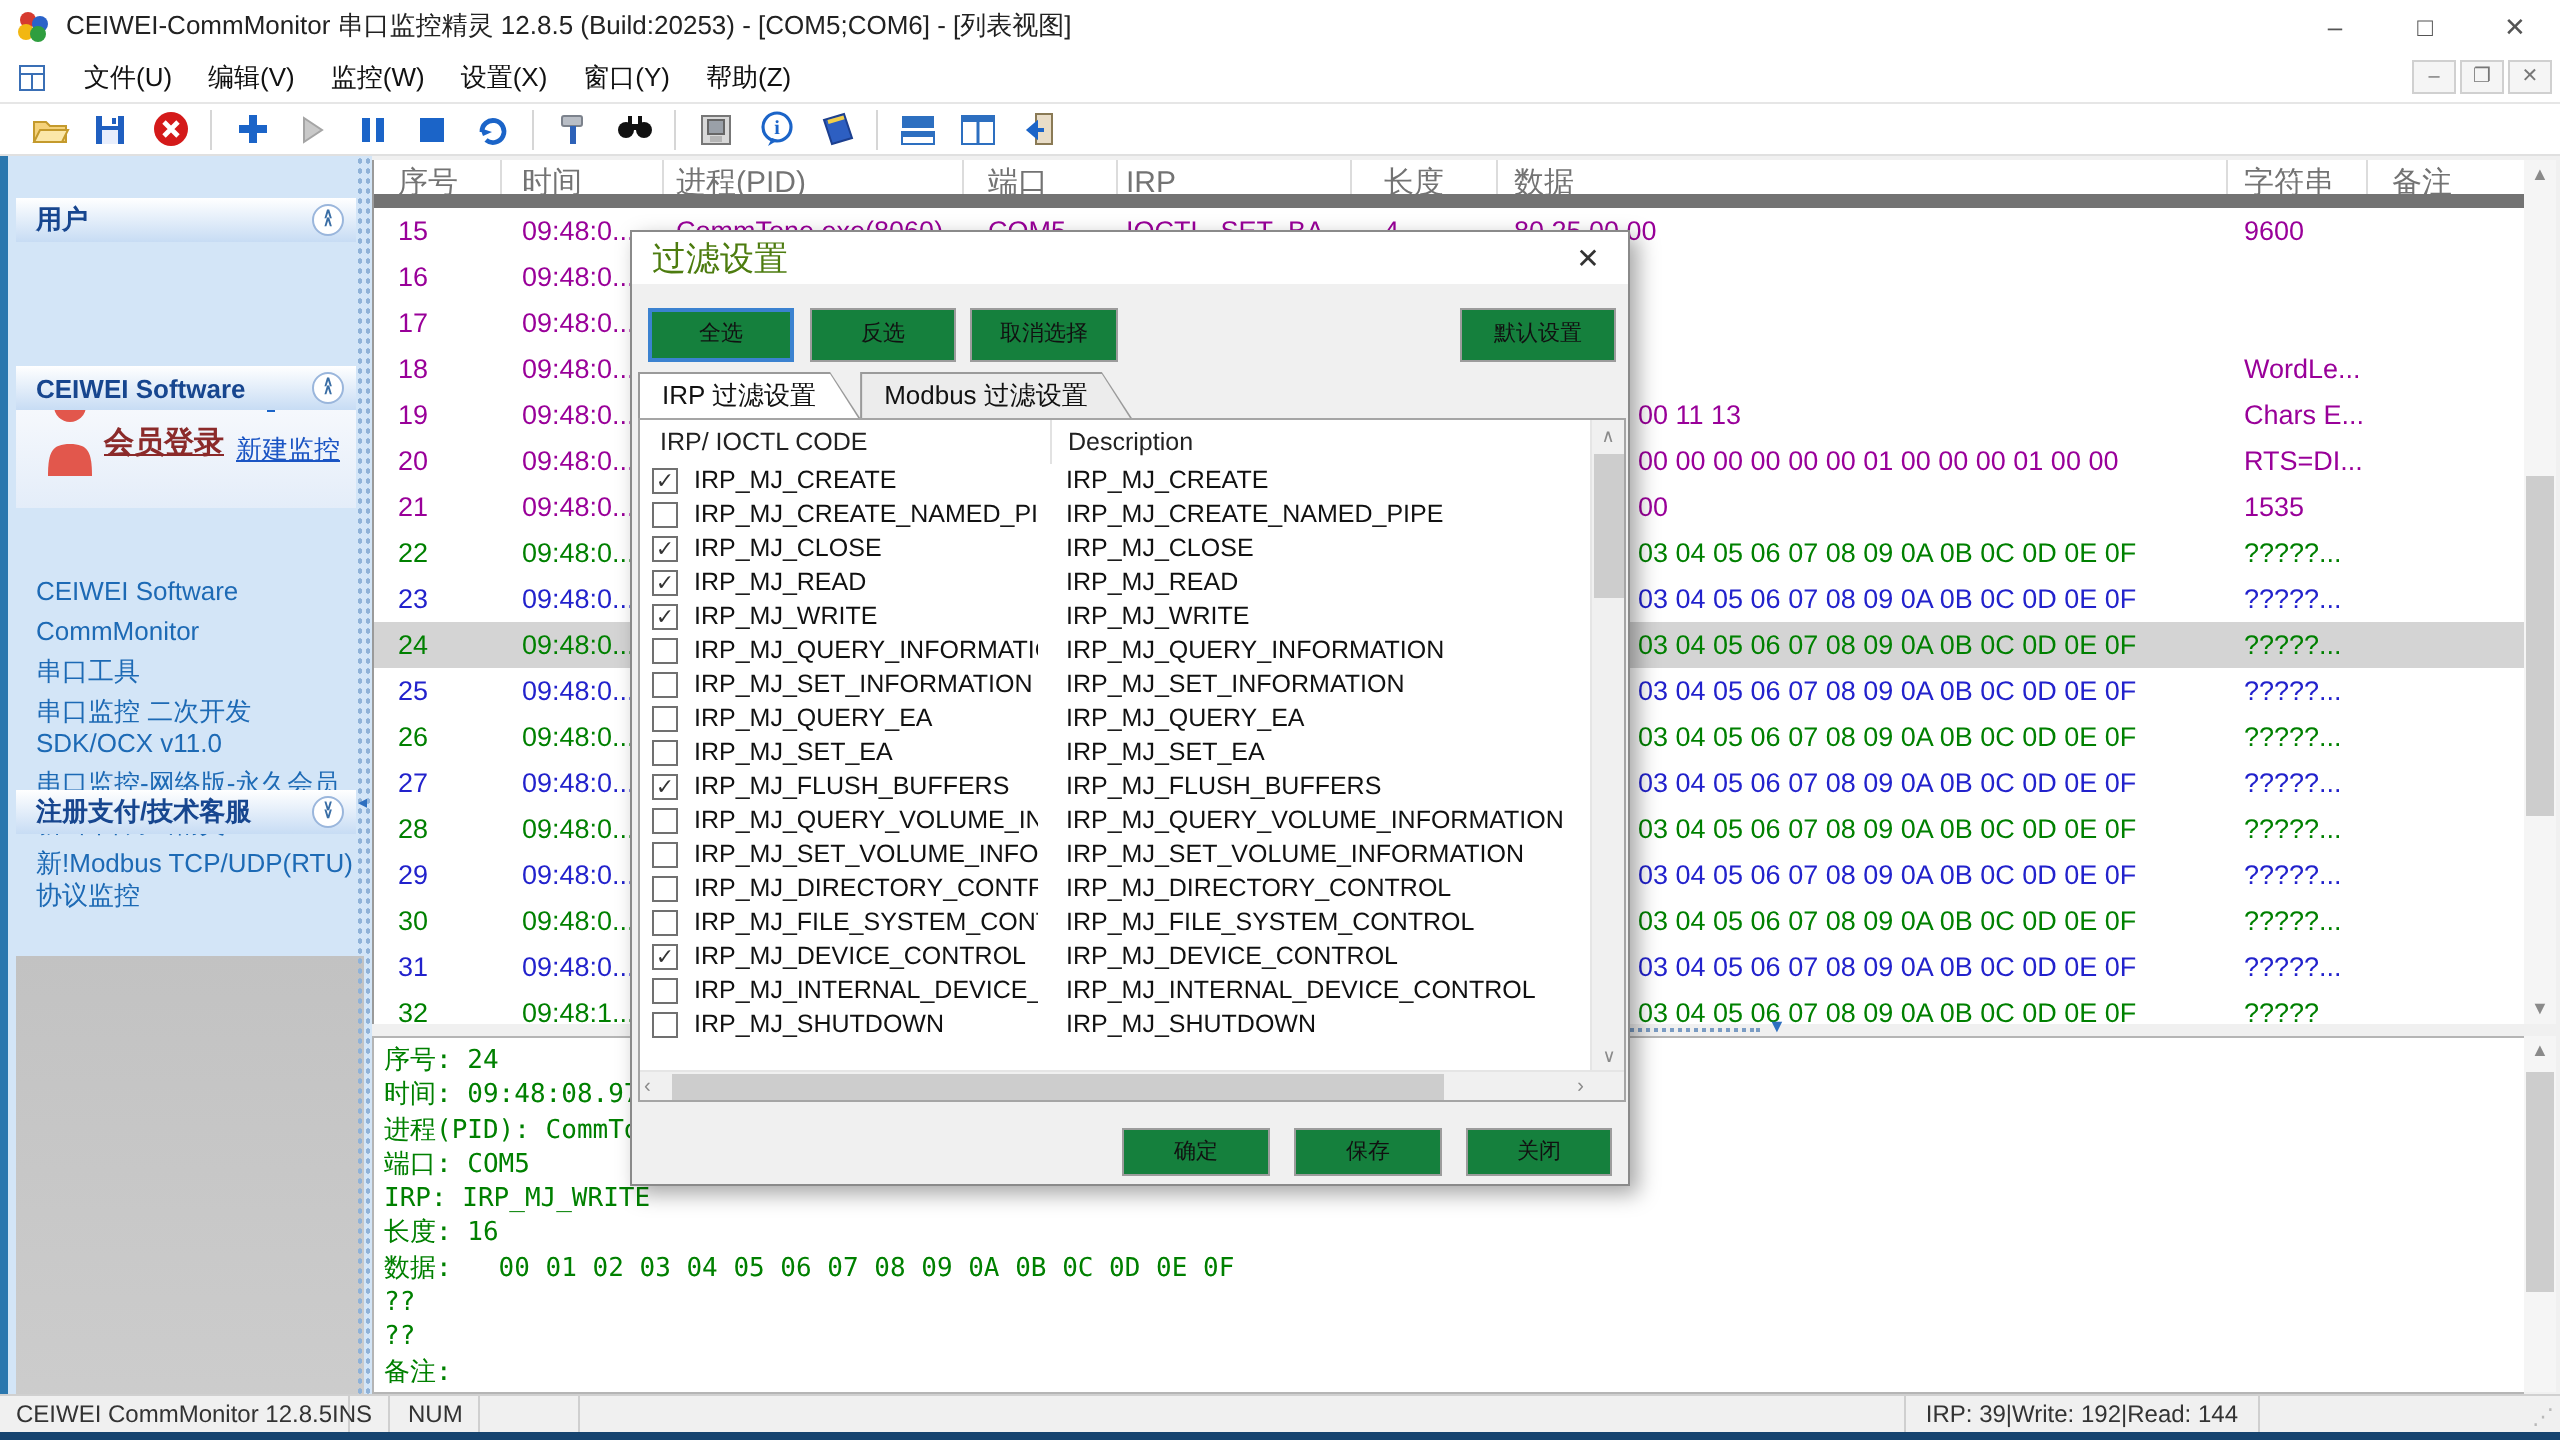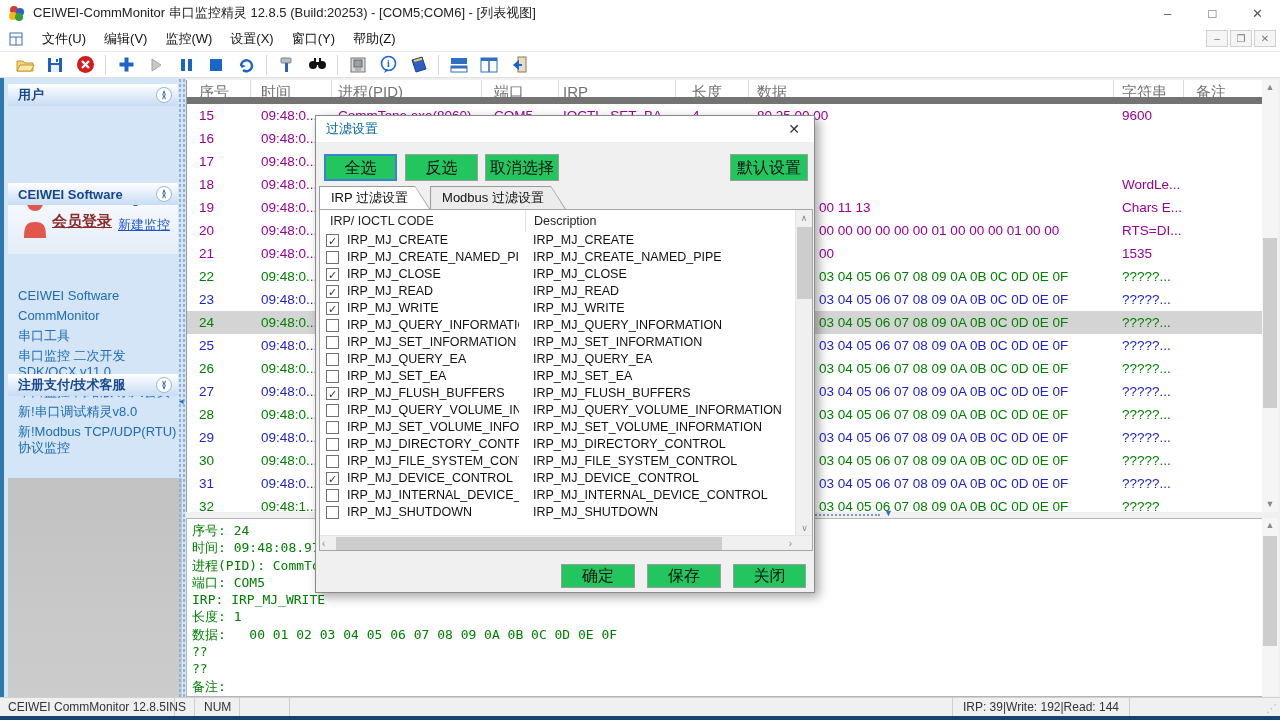--- a/index.html
+++ b/index.html
@@ -80,23 +80,23 @@
 
   
   .statusbar { position:absolute; left:0; top:697px; width:1280px; height:19px; background:#f0f0f0; border-top:1px solid #d0d0d0; font-size:12px; color:#333; }
   .sb-seg { position:absolute; top:0; height:19px; line-height:19px; padding:0 8px; border-right:1px solid #cfcfcf; }
   .sb-right { position:absolute; right:150px; top:0; height:19px; line-height:19px; border-left:1px solid #cfcfcf; border-right:1px solid #cfcfcf; padding:0 10px; }
   .sb-grip { position:absolute; right:3px; top:4px; color:#b9b9b9; font-size:11px; }
 
   
   .dialog { position:absolute; left:315px; top:115px; width:500px; height:478px; background:#f0f0f0; border:1px solid #8a8a8a; box-shadow:4px 4px 10px rgba(0,0,0,.35); }
   .dlg-title { height:26px; background:#fff; display:flex; align-items:center; justify-content:space-between; padding:0 10px; }
-  .dlg-title-text { font-size:13px; color:#0369a1; }
+  .dlg-title-text { font-size:17px; color:#4d7c0f; }
   .dlg-close { font-size:14px; color:#333; width:20px; text-align:center; }
-  .btn { position:absolute; height:27px; background:#22c55e; border:1px solid #9c9c9c; font-size:16px; color:#111; text-align:center; line-height:25px; }
+  .btn { position:absolute; height:27px; background:#15803d; border:1px solid #9c9c9c; font-size:11px; color:#111; text-align:center; line-height:25px; }
   .btn-selall { left:8px; top:38px; width:73px; border:2px solid #3b82d0; line-height:23px; }
   .btn-invert { left:89px; top:38px; width:73px; }
   .btn-unsel { left:169px; top:38px; width:74px; }
   .btn-default { left:414px; top:38px; width:78px; }
   .tabs { position:absolute; left:3px; top:70px; height:23px; display:flex; }
   .tab { position:relative; height:23px; padding:0 22px 0 12px; font-size:13px; line-height:23px; color:#111; }
   .tab::before { content:""; position:absolute; inset:0; background:#9a9a9a; clip-path:polygon(0 0, calc(100% - 15px) 0, 100% 100%, 0 100%); }
   .tab::after { content:""; position:absolute; inset:1px 1px 0 1px; background:#ececec; clip-path:polygon(0 0, calc(100% - 14px) 0, 100% 100%, 0 100%); }
   .tab.active::after { background:#ffffff; }
   .tab .tab-label { position:relative; z-index:2; }
@@ -268,21 +268,21 @@
         <svg width="19" height="17" viewBox="0 0 19 17">
           <rect x="8" y="1" width="8" height="15" fill="#e9ddc8" stroke="#8a7a55"></rect>
           <path d="M12 9l-7 0M8 6l-3.5 3L8 12z" stroke="#1b64c8" stroke-width="2" fill="#1b64c8"></path>
         </svg>
       </span>
   </div>
 
   <div class="left-strip"></div>
 
   <div class="sidebar">
-    <div class="side-hdr" style="top:6px">
+    <div class="side-hdr" style="top:21px">
       <span class="hdr-label">用户</span>
       <span class="chev-circle">
           <span>∧</span>
           <span>∧</span>
         </span>
     </div>
     <div class="login-box">
       <svg style="position:absolute;left:12px;top:10px" width="30" height="46" viewBox="0 0 30 46">
         <circle cx="15" cy="9" r="8" fill="#e2574c"></circle>
           <path d="M4 44c0-12 2-16 11-16s11 4 11 16z" fill="#e2574c"></path>
@@ -302,21 +302,21 @@
     </div>
     <div class="side-links">
         <a class="slink">CEIWEI Software</a>
         <a class="slink">CommMonitor</a>
         <a class="slink">串口工具</a>
         <a class="slink">串口监控 二次开发SDK/OCX v11.0</a>
         <a class="slink">串口监控-网络版-永久会员</a>
         <a class="slink">新!串口调试精灵v8.0</a>
         <a class="slink">新!Modbus TCP/UDP(RTU)协议监控</a>
       </div>
-    <div class="side-hdr" style="top:296px">
+    <div class="side-hdr" style="top:317px">
       <span class="hdr-label">注册支付/技术客服</span>
       <span class="chev-circle">
           <span>∨</span>
           <span>∨</span>
         </span>
     </div>
     <div class="side-filler"></div>
   </div>
   <div class="vsplit">
       <span class="vsplit-arrow">◂</span>
@@ -546,21 +546,21 @@
     <span class="dots"></span>
     <span class="tri">▼</span>
   </div>
 
   <div class="detail">
       <div class="dline">序号: 24</div>
       <div class="dline">时间: 09:48:08.97</div>
       <div class="dline">进程(PID): CommTo</div>
       <div class="dline">端口: COM5</div>
       <div class="dline">IRP: IRP_MJ_WRITE</div>
-      <div class="dline">长度: 1</div>
+      <div class="dline">长度: 16</div>
       <div class="dline">数据:   00 01 02 03 04 05 06 07 08 09 0A 0B 0C 0D 0E 0F</div>
       <div class="dline">??</div>
       <div class="dline">??</div>
       <div class="dline">备注:</div>
     </div>
 
   <div class="vscroll detail-vscroll">
     <div class="arrow">▲</div>
     <div class="thumb"></div>
   </div>

